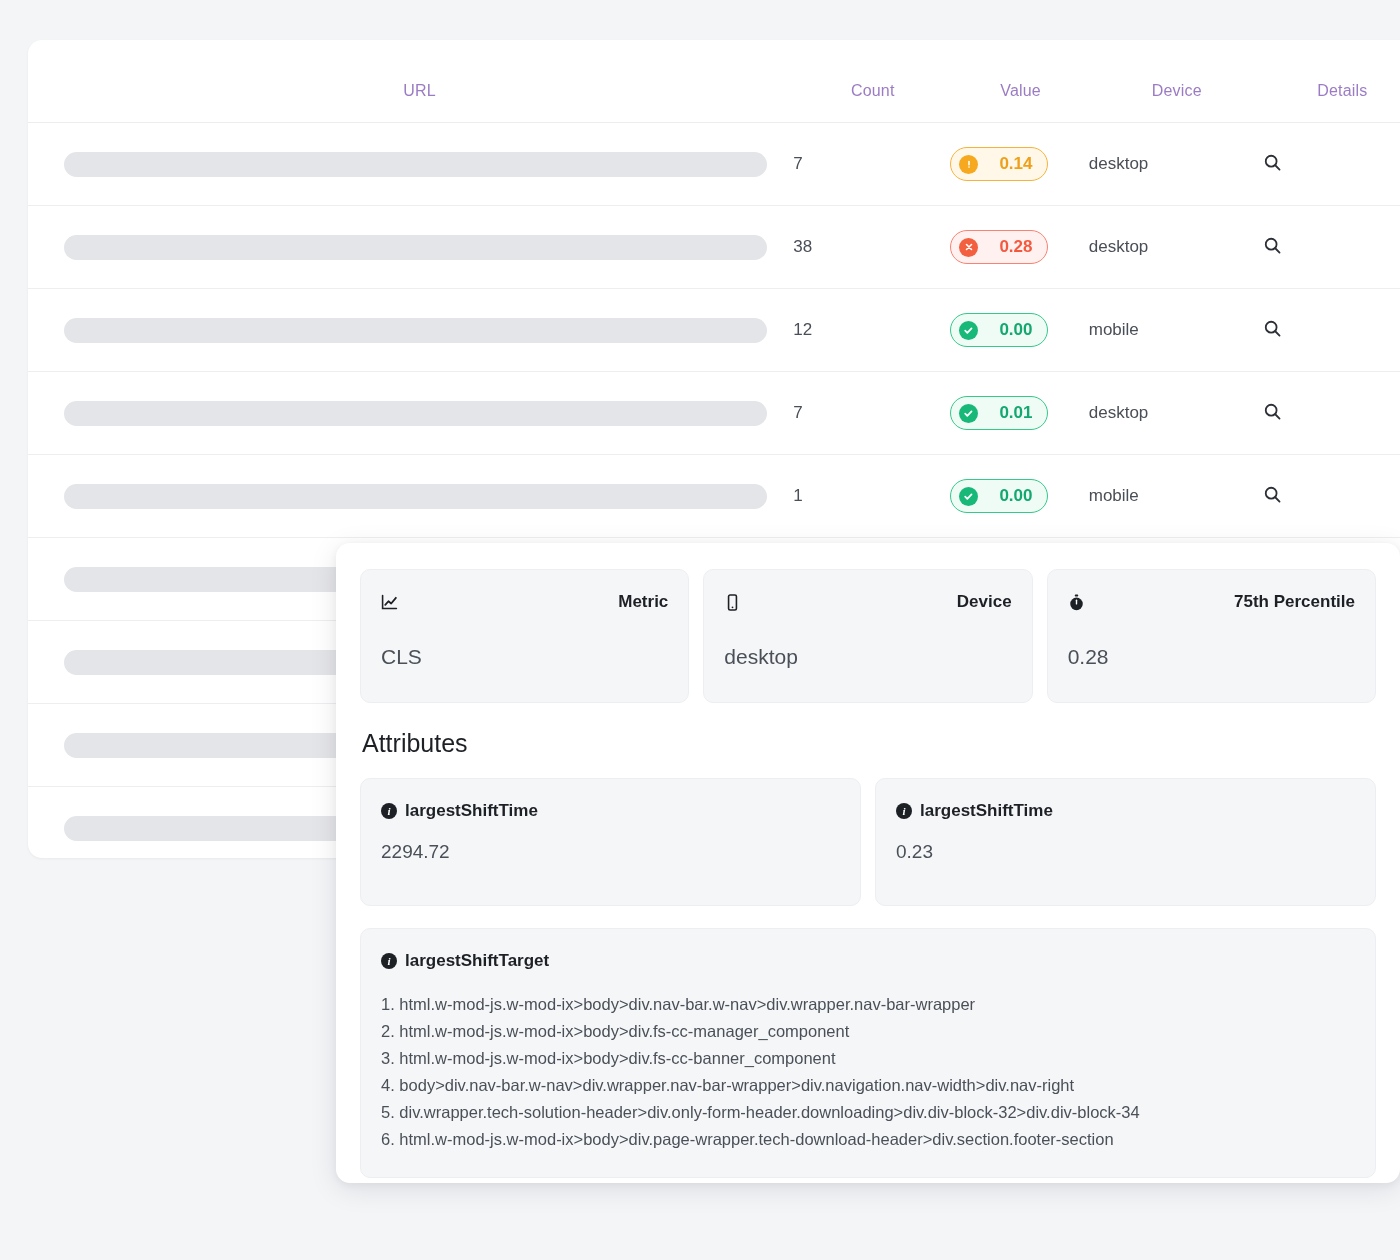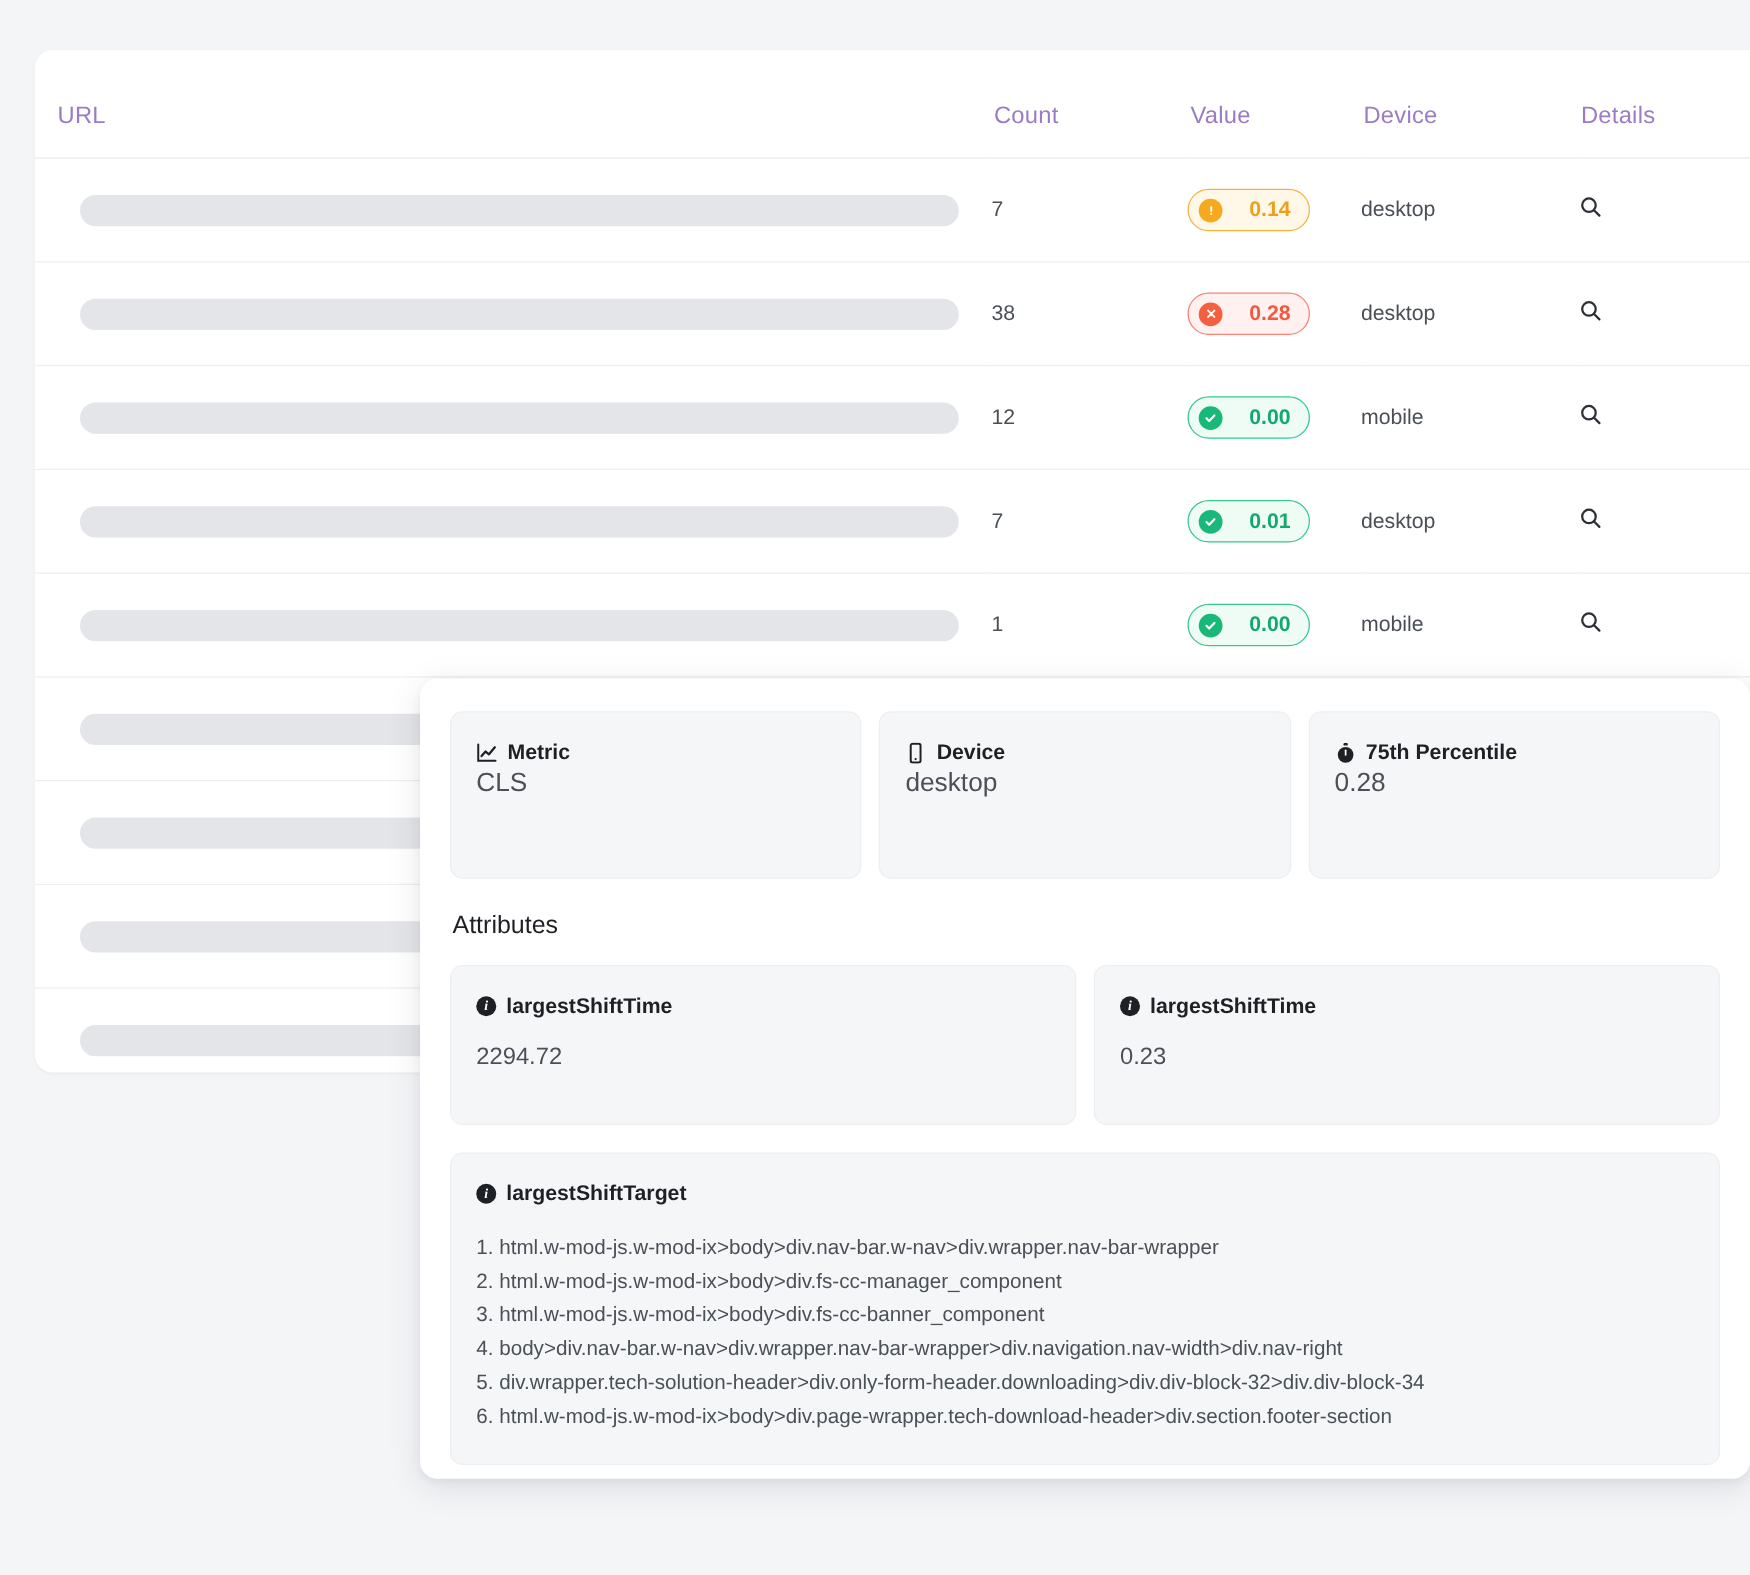--- a/index.html
+++ b/index.html
@@ -32,24 +32,24 @@
     overflow: hidden;
   }
 
   .tbl {
     width: 100%;
     border-collapse: collapse;
     table-layout: fixed;
   }
 
   .tbl th {
-    font-size: 19px;
+    font-size: 16px;
     font-weight: 400;
     color: #9b7cc4;
-    text-align: left;
+    text-align: center;
     padding: 42px 0 22px 0;
     border-bottom: 1px solid #ececf1;
     letter-spacing: .2px;
   }
 
   .tbl td {
     padding: 0;
     border-bottom: 1px solid #eceef2;
     height: 83px;
     vertical-align: middle;
@@ -149,32 +149,33 @@
   .sum-card.device { width: 374px; }
   .sum-card.pct    { width: 374px; }
 
   .sum-head {
     display: flex;
     align-items: center;
     gap: 8px;
     font-size: 17px;
     font-weight: 700;
     color: #1d2025;
-    margin-bottom: 3px;
+    margin-bottom: 33px;
+    justify-content: space-between;
   }
   .sum-head svg { display: block; flex: none; }
 
   .sum-val {
     font-size: 21px;
     color: #4b5058;
     font-weight: 400;
   }
 
   .attr-title {
-    font-size: 20px;
+    font-size: 25px;
     color: #1d2025;
     font-weight: 400;
     margin: 4px 0 20px 2px;
   }
 
   .attr-row {
     display: flex;
     gap: 14px;
     margin-bottom: 22px;
   }

